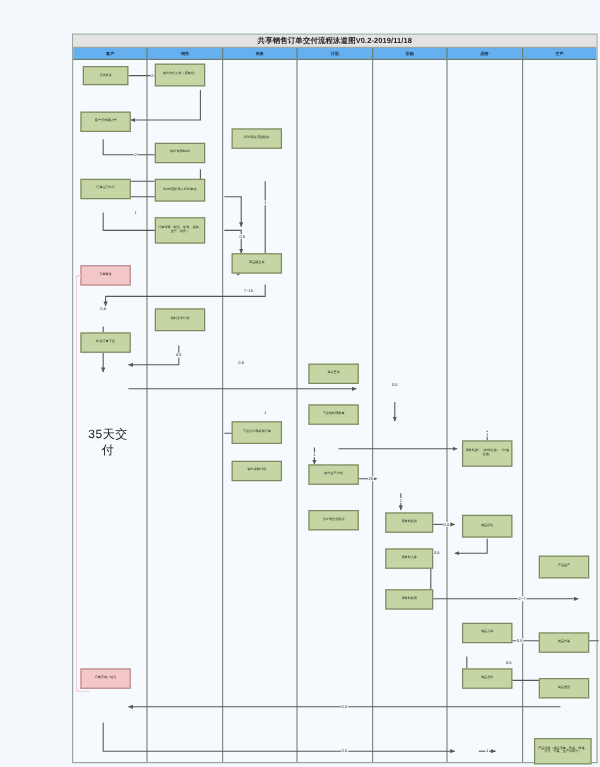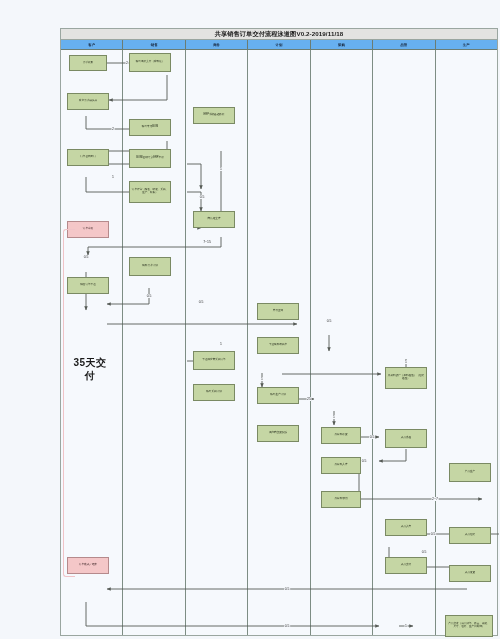--- a/index.html
+++ b/index.html
@@ -119,21 +119,21 @@
     background: #f6f9fd;
     padding: 0 0.5px;
     white-space: nowrap;
     transform: translate(-50%, -50%);
   }
 
   
   #sla-text {
     position: absolute;
     font-size: 10px;
-    font-weight: bold;
+    font-weight: normal;
     color: #1a1a1a;
     text-align: center;
     line-height: 1.25;
     width: 46px;
     letter-spacing: 0.5px;
   }
   #sla-bracket {
     position: absolute;
     border: 1px solid #f0c4c8;
     border-right: none;

